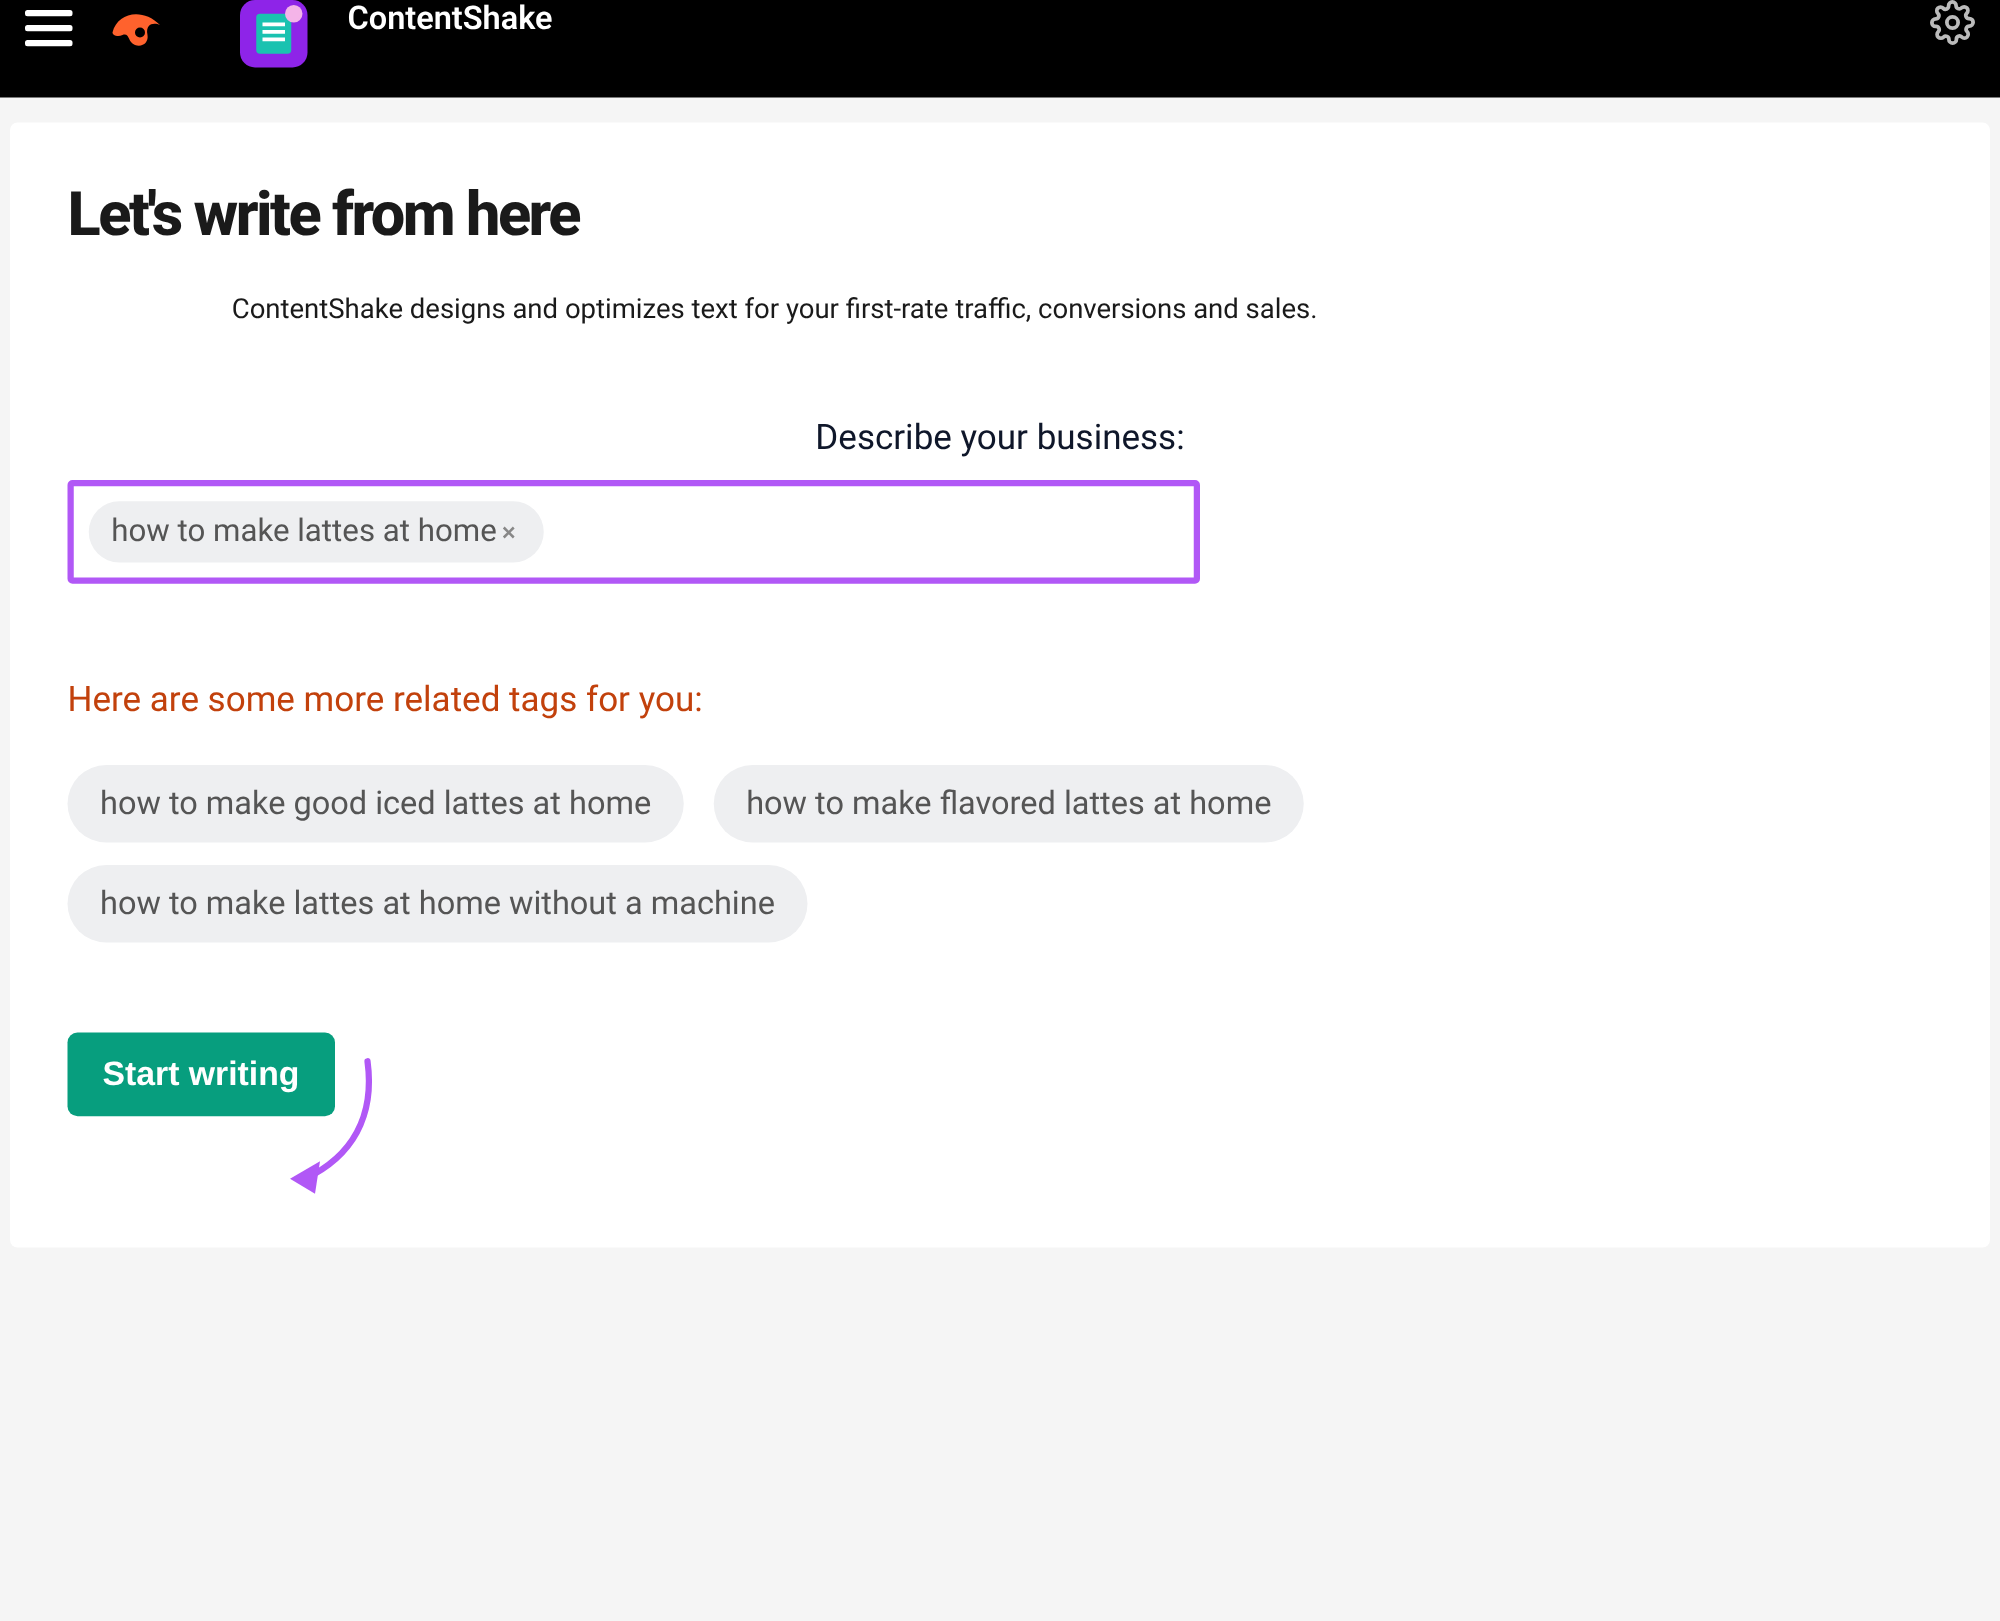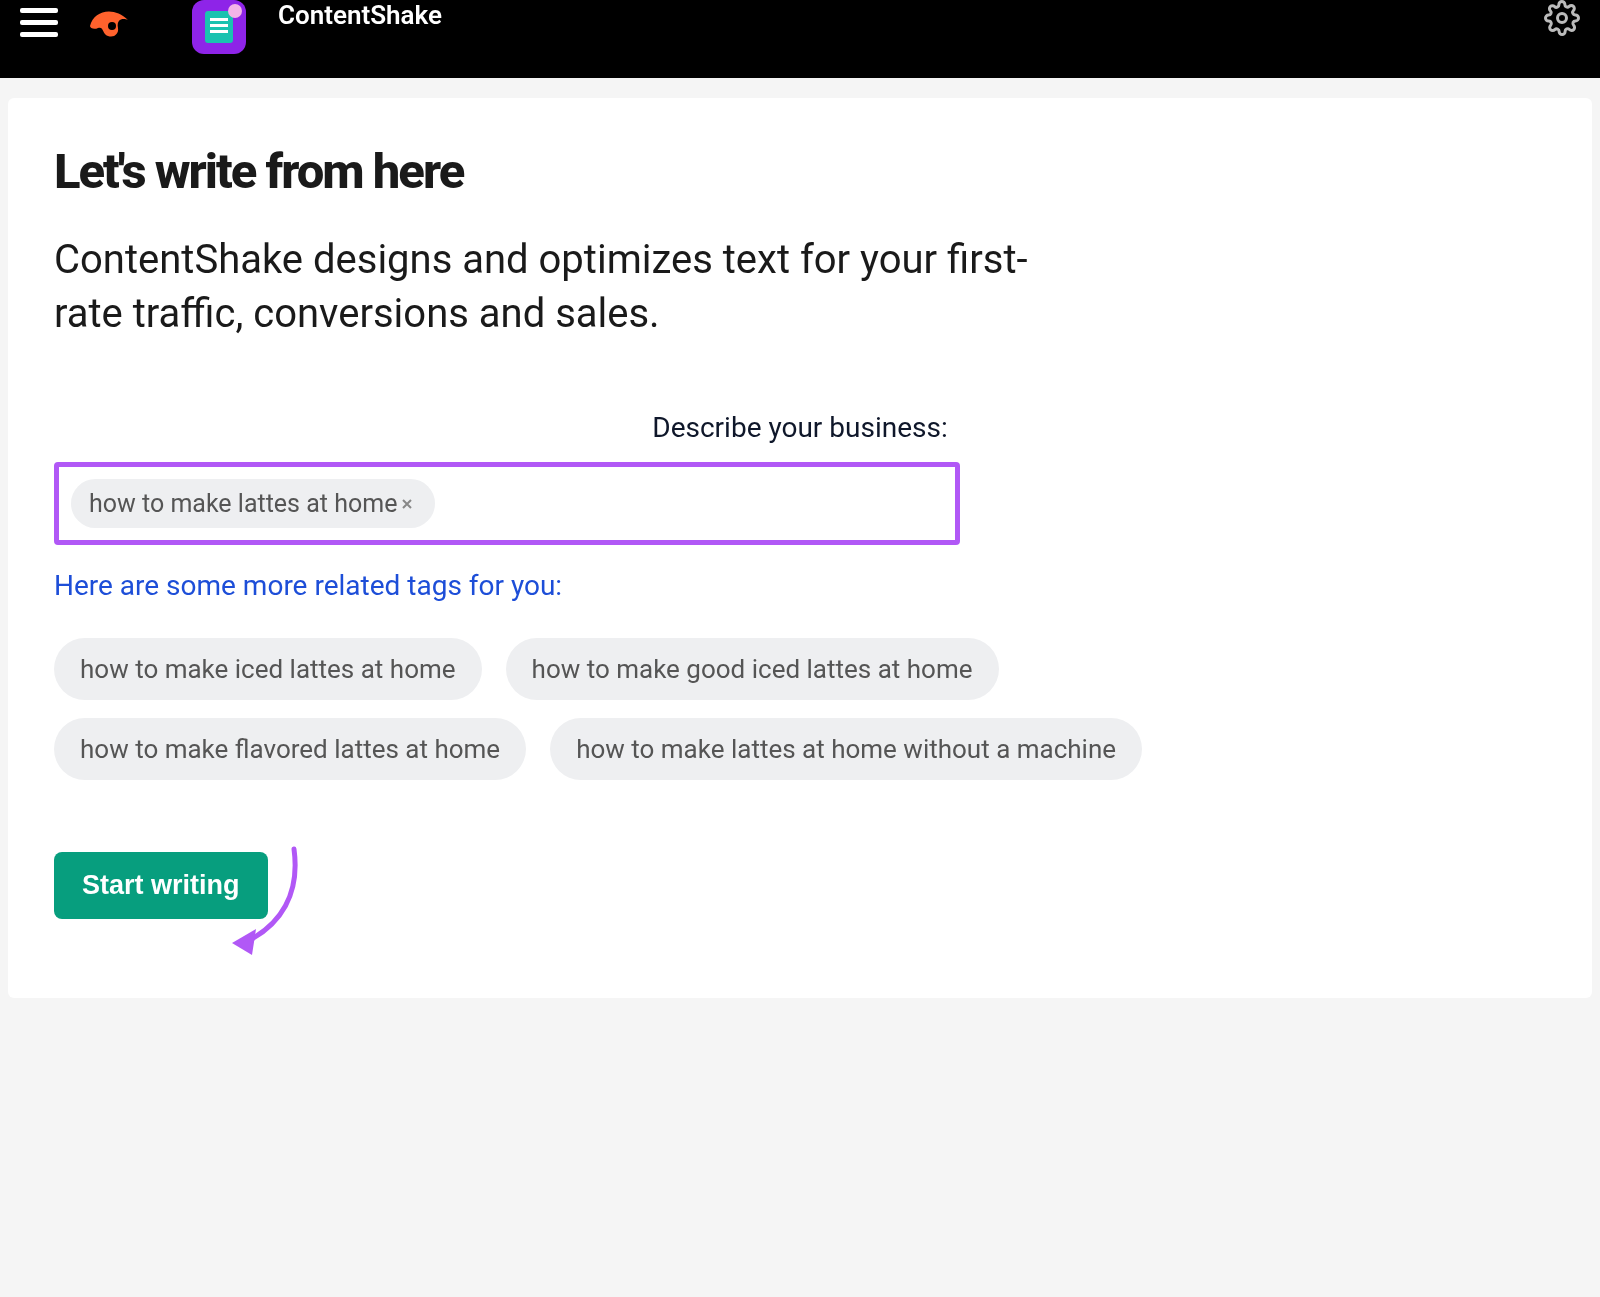--- a/index.html
+++ b/index.html
@@ -91,26 +91,27 @@
       min-height: 900px;
     }
     h1 {
       font-size: 49px;
       font-weight: 800;
       color: #1a1a1a;
       letter-spacing: -2px;
       line-height: 1.05;
     }
     .subtitle {
-      font-size: 40px;
+      font-size: 22px;
       color: #1a1a1a;
       margin-top: 36px;
       line-height: 1.35;
       font-weight: 400;
       max-width: 1000px;
+      text-align: right;
     }
     .label {
       font-size: 28px;
       color: #0f172a;
       margin-top: 70px;
       font-weight: 400;
       text-align: center;
     }
     .tag-input-box {
       border: 5px solid #b158f6;
@@ -135,22 +136,22 @@
     .tag-chip .remove {
       width: 20px; height: 20px;
       cursor: pointer;
       color: #888;
       display: inline-flex;
       align-items: center;
       justify-content: center;
     }
     .related-label {
       font-size: 28px;
-      color: #1d4ed8;
-      margin-top: 24px;
+      color: #c2410c;
+      margin-top: 76px;
       font-weight: 400;
     }
     .suggested-tags {
       margin-top: 36px;
       display: flex;
       flex-wrap: wrap;
       gap: 18px 24px;
       max-width: 1100px;
     }
     .suggested-chip {
@@ -223,21 +224,20 @@
             <svg viewBox="0 0 24 24" width="16" height="16" stroke="currentColor" stroke-width="3" fill="none">
               <path d="M18 6 L6 18 M6 6 L18 18"></path>
             </svg>
           </span>
         </div>
       </div>
 
   <div class="related-label">Here are some more related tags for you:</div>
 
   <div class="suggested-tags" id="suggested-tags">
-        <div class="suggested-chip">how to make iced lattes at home</div>
         <div class="suggested-chip">how to make good iced lattes at home</div>
         <div class="suggested-chip">how to make flavored lattes at home</div>
         <div class="suggested-chip">how to make lattes at home without a machine</div>
       </div>
 
   <button class="start-button">Start writing</button>
 </div>
 
 <svg class="annotation-arrow" style="left:222px; top:745px;" width="100" height="120" viewBox="0 0 100 120">
   <path d="M 72 6 C 78 50, 60 82, 22 100" stroke="#b158f6" stroke-width="5" fill="none" stroke-linecap="round"></path>

